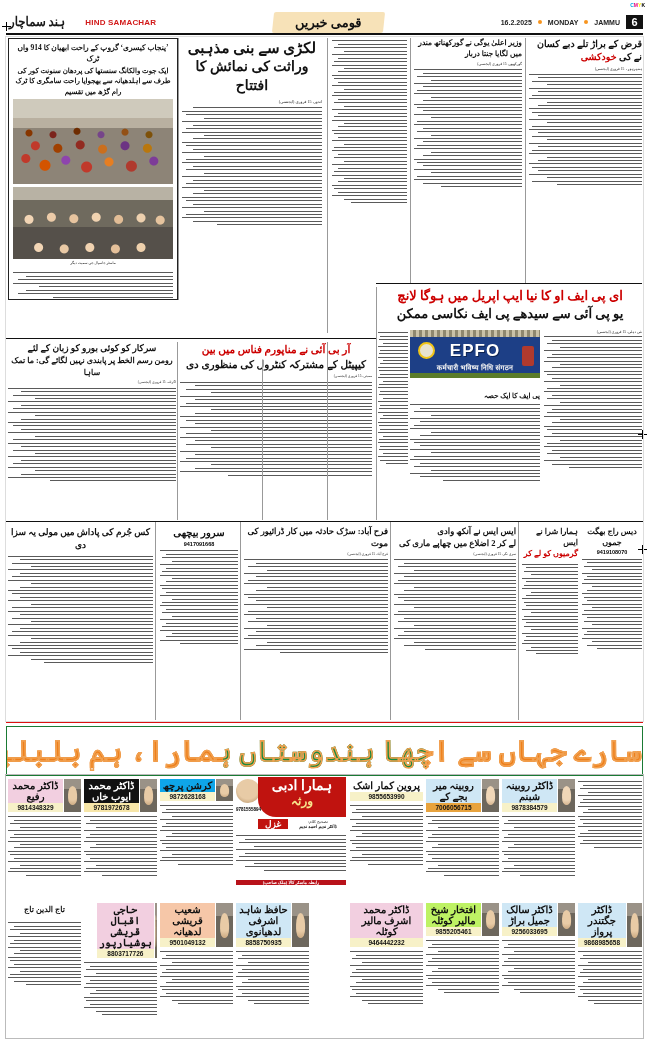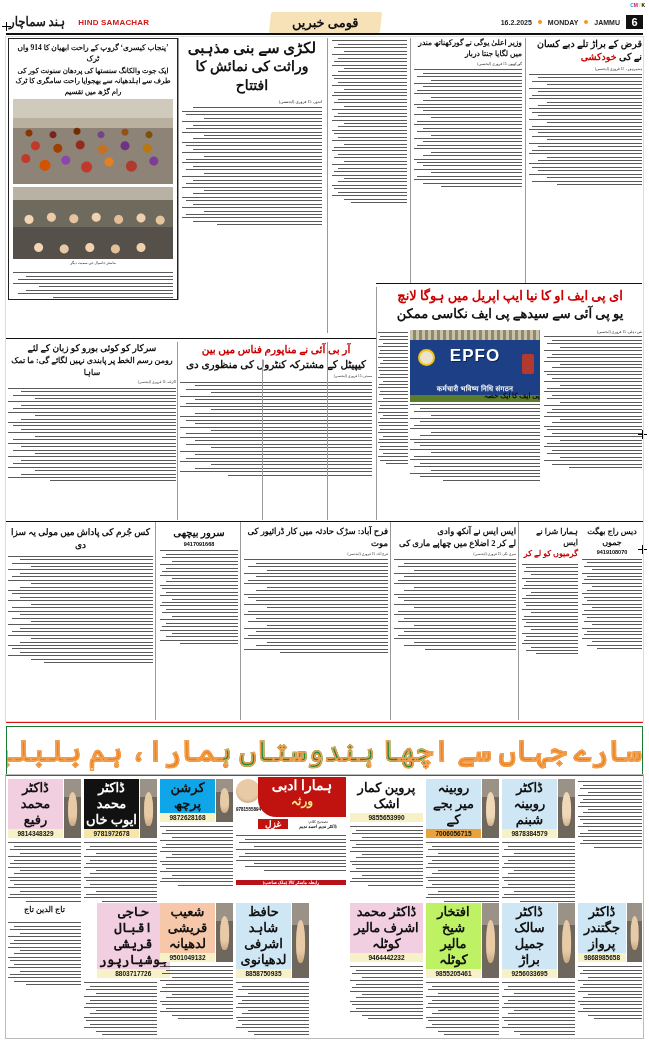--- a/index.html
+++ b/index.html
@@ -19,21 +19,21 @@
   .crossmark { position:absolute; width:9px; height:9px; }
   .crossmark:before,.crossmark:after{content:"";position:absolute;background:#000;}
   .crossmark:before{left:4px;top:0;width:1px;height:9px;}
   .crossmark:after{top:4px;left:0;height:1px;width:9px;}
 
   
   .masthead { position:absolute; left:6px; top:12px; width:637px; height:20px;
               display:flex; align-items:center; }
   .mast-logo { font-family:"Liberation Serif",serif; color:#c00000; font-weight:bold;
                font-size:13px; transform:scaleX(0.9); letter-spacing:-0.5px; direction:rtl;}
-  .mast-name { color:#d21919; font-weight:bold; font-size:8px; letter-spacing:.2px; margin-left:10px;text-align:center; }
+  .mast-name { color:#d21919; font-weight:bold; font-size:8px; letter-spacing:.2px; margin-left:17px;text-align:center; }
   .mast-center { flex:1; display:flex; justify-content:center; }
   .ribbon { background:#f7e2b8; padding:1px 22px 2px; border-radius:2px;
             transform:skewX(-6deg); }
   .ribbon span { display:inline-block; transform:skewX(6deg);
                  font-family:"Liberation Serif",serif; font-size:13px; font-weight:bold;
                  color:#111; direction:rtl; }
   .mast-right { display:flex; align-items:center; gap:6px; font-size:7px; font-weight:bold; color:#222;}
   .dot { width:4px;height:4px;border-radius:50%;background:#f7941e;display:inline-block; }
   .pageno { background:#111; color:#fff; font-weight:bold; font-size:11px;
             width:17px;height:14px;display:flex;align-items:center;justify-content:center;}
@@ -116,21 +116,21 @@
 
   
   .portrait { background:linear-gradient(#9a9287 0 30%, #6d675d 30% 100%); position:relative; overflow:hidden;}
   .portrait:after{ content:""; position:absolute; left:50%; top:22%; width:58%; height:58%;
                    transform:translateX(-50%); border-radius:50% 50% 42% 42%;
                    background:radial-gradient(circle at 50% 35%, #e8cba6 0 55%, #c9a77f 100%); }
   .portrait.f:after{ background:radial-gradient(circle at 50% 35%, #f0d7b8 0 55%, #d2b08a 100%); }
 
   
   .poet { position:absolute; }
-  .poet-name { font-family:"Liberation Serif",serif; font-weight:bold; font-size:13px;
+  .poet-name { font-family:"Liberation Serif",serif; font-weight:bold; font-size:10px;
                direction:rtl; text-align:center; padding:1px 2px; color:#111; }
   .poet-phone { font-size:6.5px; font-weight:bold; text-align:center; color:#111; padding:1px 0;}
 
   
   .banner { position:absolute; left:6px; top:726px; width:637px; height:50px;
             border:1px solid #1a7a34; background:#fff; overflow:hidden;}
   .banner-txt { position:absolute; left:0; right:0; top:50%; transform:translateY(-50%);
                 text-align:center; direction:rtl;
                 font-family:"Liberation Serif",serif; font-weight:bold; font-size:29px;
                 background:linear-gradient(90deg,#ef7f1a 0 34%, #1a8a3c 34% 66%, #ef7f1a 66% 100%);
@@ -377,21 +377,21 @@
 
   <div class="u hl" style="position:absolute; left:529px; top:193px; width:113px; font-size:6.5px; text-align:right; line-height:1.4;">​</div>
 
   <div class="hrule" style="left:376px; top:283px; width:266px; background:#111;"></div>
 
   <div style="position:absolute; left:378px; top:287px; width:264px;">
     <div class="u hl red" style="font-size:13px; text-align:center; line-height:1.35;">ای پی ایف او کا نیا ایپ اپریل میں ہوگا لانچ</div>
     <div class="u hl" style="font-size:13px; text-align:center; line-height:1.35; color:#111;">یو پی آئی سے سیدھے پی ایف نکاسی ممکن</div>
   </div>
 
-  <div class="photo epfoboard" style="left:410px; top:330px; width:130px; height:72px;padding-left:24px;">
+  <div class="photo epfoboard" style="left:410px; top:330px; width:130px; height:48px;padding-left:24px;">
     <div class="epfo-top"></div>
     <div class="epfo-seal"></div>
     <div class="epfo-seal2"></div>
     <div class="epfo-txt">EPFO</div>
     <div class="epfo-hi">कर्मचारी भविष्य निधि संगठन</div>
     <div class="epfo-grass"></div>
   </div>
 
   <div style="position:absolute; left:544px; top:330px; width:98px;">
     <div class="u" style="font-size:3.6px; text-align:right;">نئی دہلی، 15 فروری (ایجنسی)</div>

